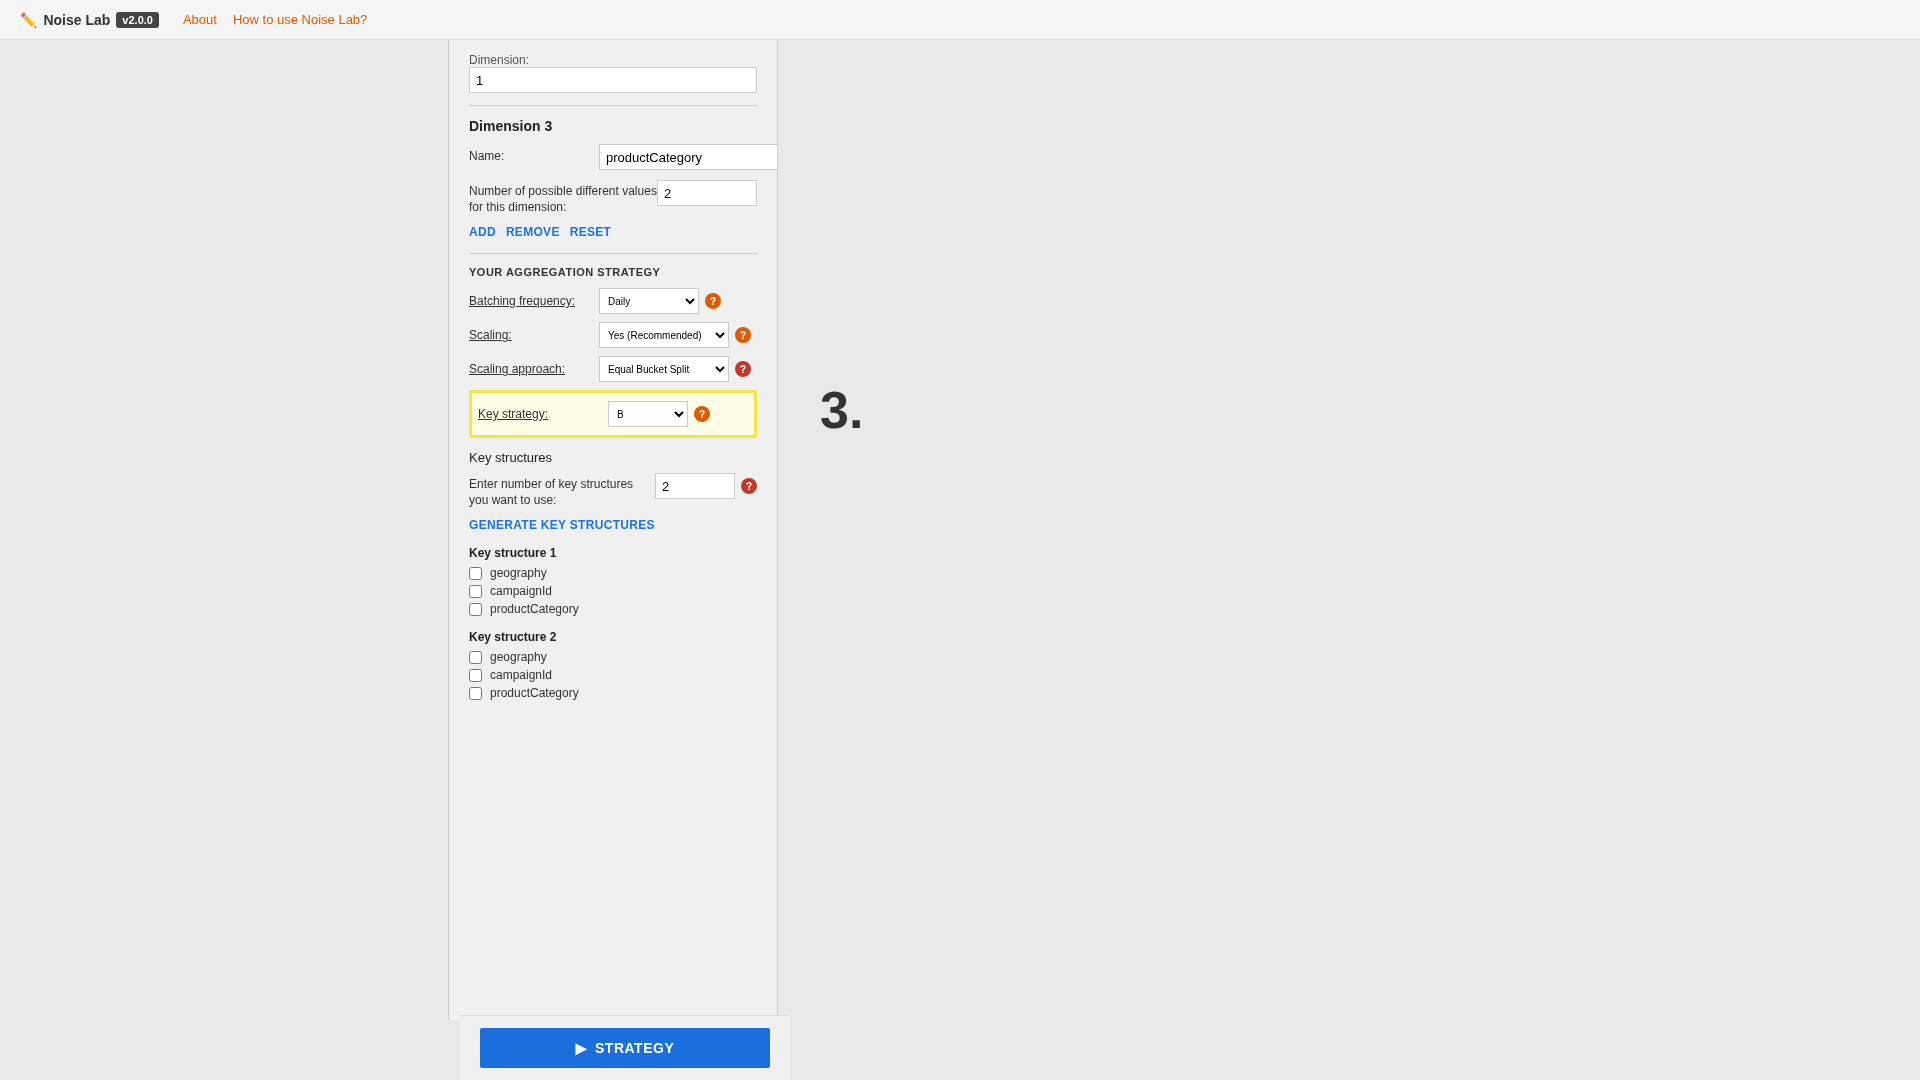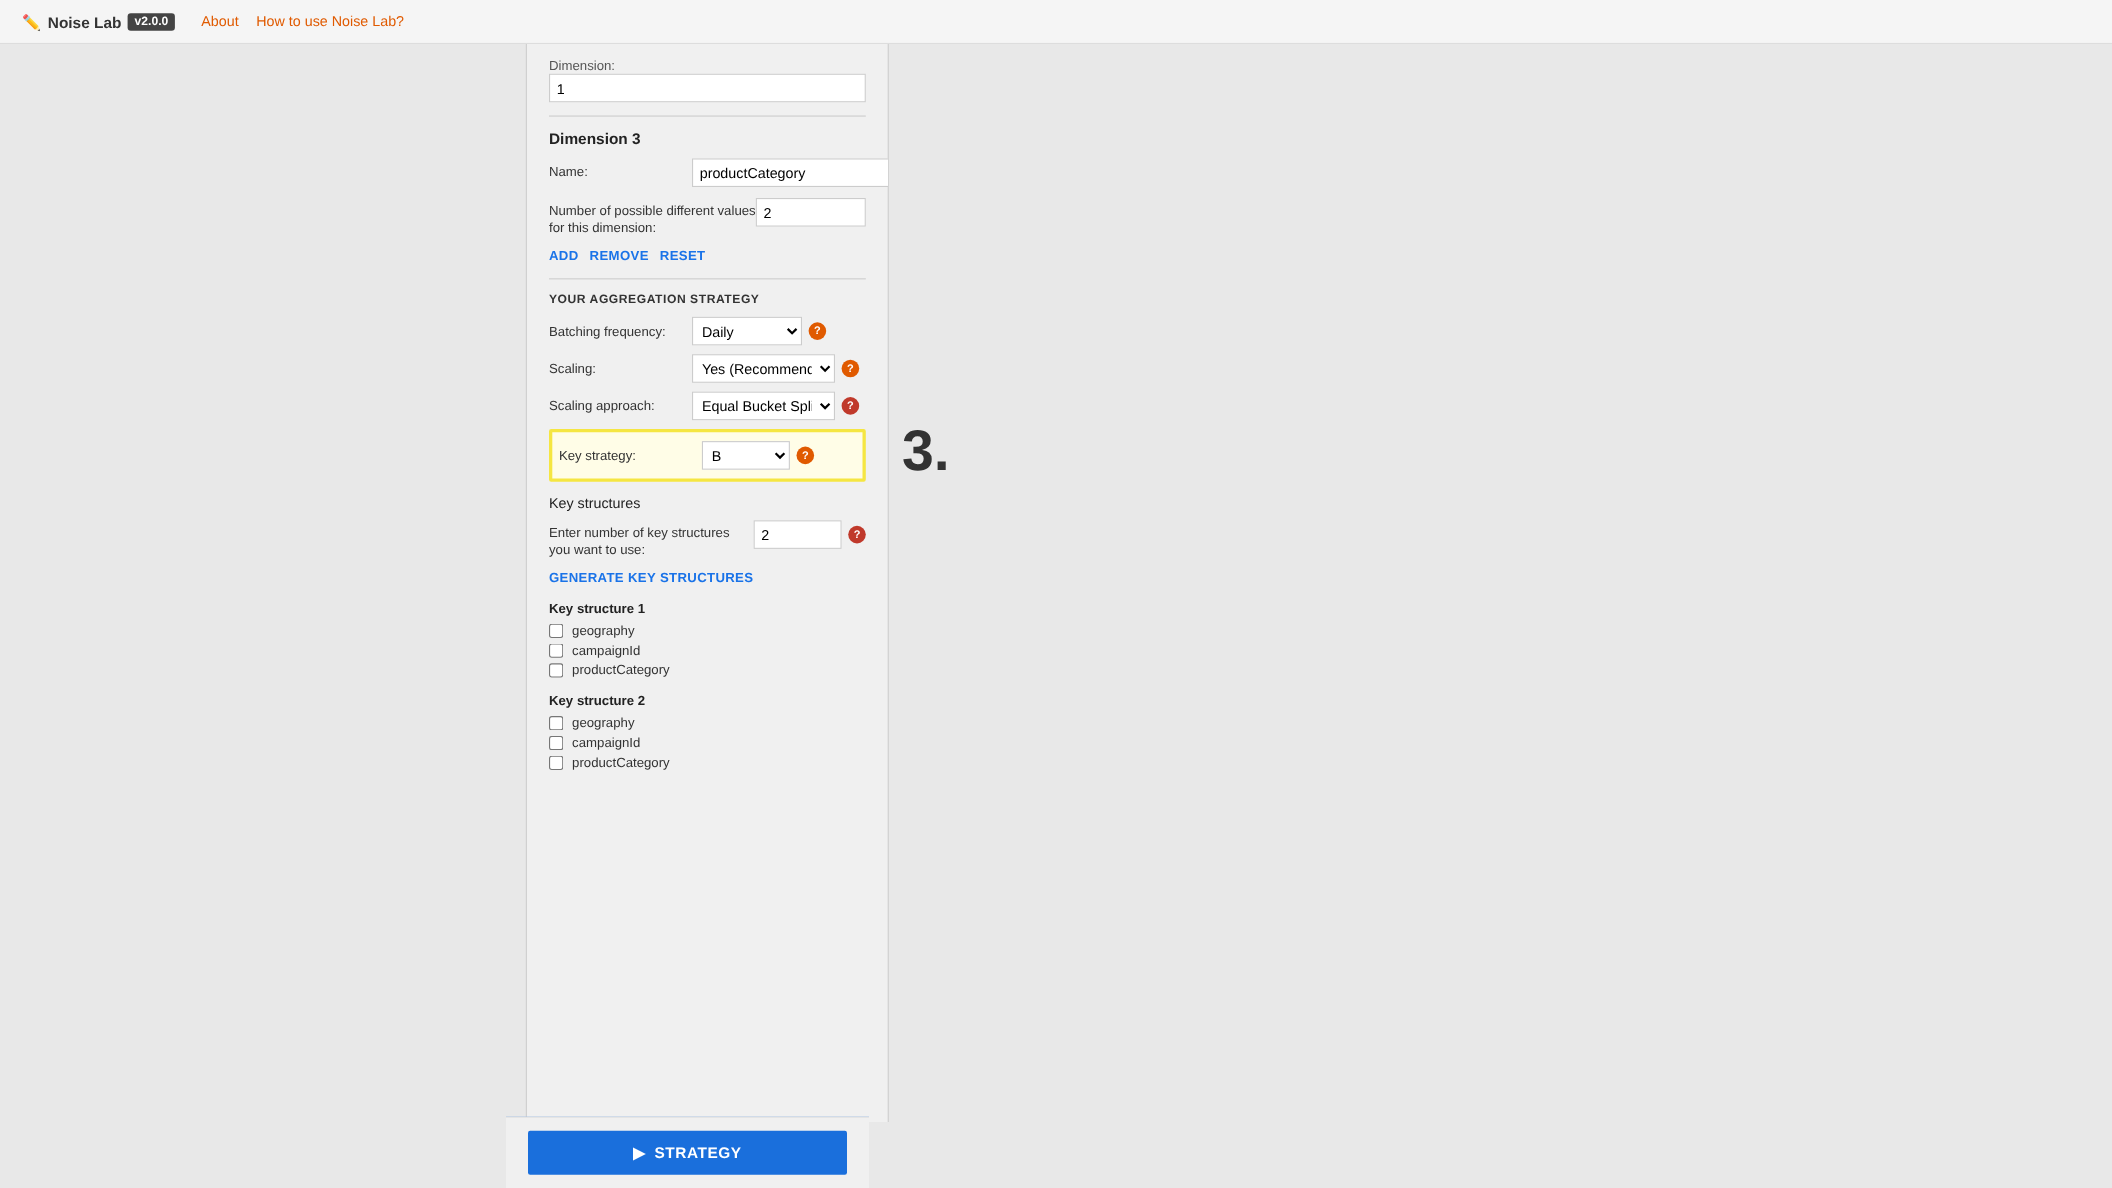--- a/index.html
+++ b/index.html
@@ -97,21 +97,21 @@
       border: 1px solid #ccc;
       background: #fff;
       font-size: 13px;
       height: 26px;
     }
     .field-select {
       flex: 1;
       padding: 3px 4px;
       border: 1px solid #ccc;
       background: #fff;
-      font-size: 13px;
+      font-size: 10px;
       height: 26px;
       cursor: pointer;
     }
     .action-links {
       display: flex;
       gap: 10px;
       margin-bottom: 14px;
     }
     .action-link {
       font-size: 12px;
@@ -133,20 +133,21 @@
     }
     .select-row {
       display: flex;
       align-items: center;
       margin-bottom: 8px;
     }
     .select-label {
       font-size: 12px;
       color: #333;
       min-width: 130px;
+      text-decoration: underline;
     }
     .select-wrapper {
       display: flex;
       align-items: center;
       gap: 6px;
     }
     .help-icon {
       width: 16px;
       height: 16px;
       background: #e05a00;
@@ -272,21 +273,21 @@
       <span class="pencil-icon">✏️</span>
       <span>Noise Lab</span>
       <span class="version-badge">v2.0.0</span>
     </div>
     <div class="nav-links">
       <a class="nav-link">About</a>
       <a class="nav-link">How to use Noise Lab?</a>
     </div>
   </div>
 
-  <div style="position:absolute; top:40px; left:478px; width:330px; bottom:60px; background:#f0f0f0; border-left:1px solid #ccc; border-right:1px solid #ccc; overflow:hidden;">
+  <div style="position:absolute; top:40px; left:448px; width:330px; bottom:60px; background:#f0f0f0; border-left:1px solid #ccc; border-right:1px solid #ccc; overflow:hidden;">
     <div class="scrollable-content">
 
       <div class="top-dim-partial">
         <span style="font-size:12px; color:#555;">Dimension:</span>
         <div class="top-dim-input-row">
           <input class="field-input" style="width: 120px;" value="1" readonly="">
         </div>
       </div>
 
       <hr class="divider">

